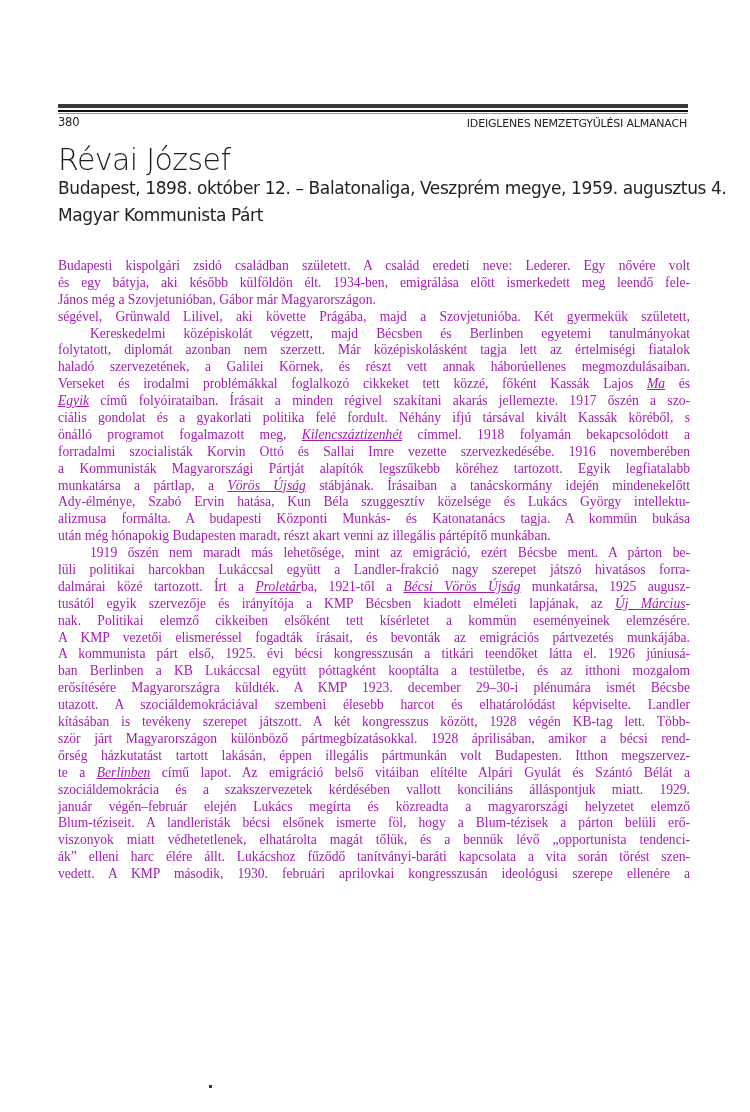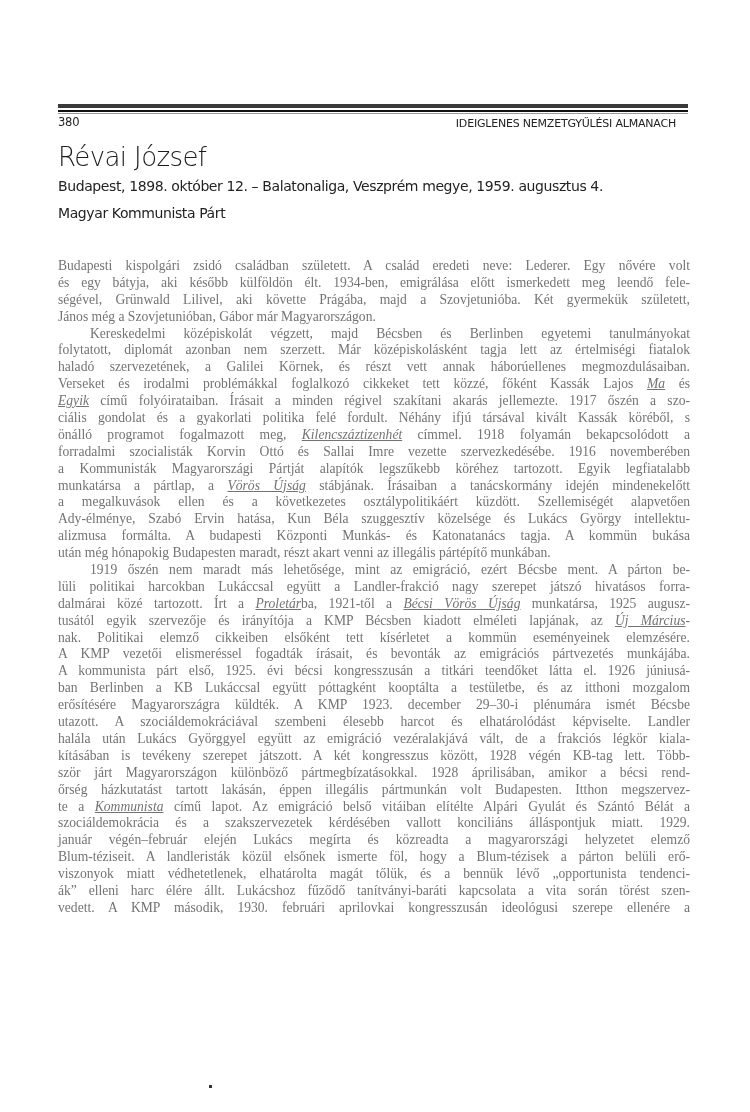--- a/index.html
+++ b/index.html
@@ -1,32 +1,32 @@
 <!DOCTYPE html>
 <html><head>
   <meta charset="utf-8">
   <style>
     html, body { margin: 0; padding: 0; background: #ffffff; }
     body { width: 750px; height: 1112px; position: relative; overflow: hidden; color: #1a1a1a; }
     .page { position: absolute; left: 0; top: 0; width: 750px; height: 1112px; }
     .running-head { position: absolute; left: 58px; top: 84px; width: 630px; height: 20px;
       font-family: "DejaVu Sans", sans-serif; font-size: 11.5px; color: #222; letter-spacing: -0.2px; margin-top: 29px; }
     .running-head .pg { position: absolute; left: 0; top: 2px; }
-    .running-head .ttl { position: absolute; right: 12px; top: 4px; font-size: 11px; }
+    .running-head .ttl { position: absolute; right: 1px; top: 4px; font-size: 11px; }
     .rule-thick { position: absolute; left: 58px; top: 104px; width: 630px; height: 4px; background: #3a3a3a; }
     .rule-thin { position: absolute; left: 58px; top: 110px; width: 630px; height: 2px; background: #111; }
     .rule-gray { position: absolute; left: 58px; top: 113px; width: 630px; height: 1px; background: #9a9a9a; }
     .name { position: absolute; left: 58px; top: 142px; font-family: "DejaVu Sans", sans-serif;
-      font-weight: 300; font-size: 26px; color: #1c1c1c; letter-spacing: -0.6px; }
-    .meta { position: absolute; left: 58px; font-family: "DejaVu Sans", sans-serif; font-size: 14px;
+      font-weight: 300; font-size: 30px; color: #1c1c1c; letter-spacing: -0.6px; }
+    .meta { position: absolute; left: 58px; font-family: "DejaVu Sans", sans-serif; font-size: 17px;
       color: #222; letter-spacing: -0.4px; white-space: nowrap; }
     .meta.birth { top: 178px; }
     .meta.party { top: 205px; }
     .body-text { position: absolute; left: 58px; top: 258px; width: 632px;
-      font-family: "Liberation Serif", serif; font-size: 13.6px; line-height: 16.9px; color: #737373; }
+      font-family: "Liberation Serif", serif; font-size: 13.6px; line-height: 16.9px; color: #a21caf; }
     .line { display: block; white-space: nowrap; text-align: justify; text-align-last: justify; height: 16.9px; }
     .line.last { text-align-last: left; }
     .line.indent { padding-left: 32px; }
     .line i, .line em { font-style: italic; text-decoration: underline; }
     .speck { position: absolute; left: 209px; top: 1085px; width: 3px; height: 3px; background: #333; }
   </style>
 </head>
 <body>
 
 <div class="page">
@@ -38,53 +38,51 @@
   <div class="rule-thin"></div>
   <div class="rule-gray"></div>
 
   <div class="name">Révai József</div>
   <div class="meta birth">Budapest, 1898. október 12. – Balatonaliga, Veszprém megye, 1959. augusztus 4.</div>
   <div class="meta party">Magyar Kommunista Párt</div>
 
   <div class="body-text" id="body-text">
       <div class="line">Budapesti kispolgári zsidó családban született. A család eredeti neve: Lederer. Egy nővére volt</div>
       <div class="line">és egy bátyja, aki később külföldön élt. 1934-ben, emigrálása előtt ismerkedett meg leendő fele-</div>
+      <div class="line last">János még a Szovjetunióban, Gábor már Magyarországon.</div>
       <div class="line">ségével, Grünwald Lilivel, aki követte Prágába, majd a Szovjetunióba. Két gyermekük született,</div>
-      <div class="line last">János még a Szovjetunióban, Gábor már Magyarországon.</div>
       <div class="line indent">Kereskedelmi középiskolát végzett, majd Bécsben és Berlinben egyetemi tanulmányokat</div>
       <div class="line">folytatott, diplomát azonban nem szerzett. Már középiskolásként tagja lett az értelmiségi fiatalok</div>
       <div class="line">haladó szervezetének, a Galilei Körnek, és részt vett annak háborúellenes megmozdulásaiban.</div>
       <div class="line">Verseket és irodalmi problémákkal foglalkozó cikkeket tett közzé, főként Kassák Lajos <i>Ma</i> és</div>
       <div class="line"><i>Egyik</i> című folyóirataiban. Írásait a minden régivel szakítani akarás jellemezte. 1917 őszén a szo-</div>
       <div class="line">ciális gondolat és a gyakorlati politika felé fordult. Néhány ifjú társával kivált Kassák köréből, s</div>
       <div class="line">önálló programot fogalmazott meg, <i>Kilencszáztizenhét</i> címmel. 1918 folyamán bekapcsolódott a</div>
       <div class="line">forradalmi szocialisták Korvin Ottó és Sallai Imre vezette szervezkedésébe. 1916 novemberében</div>
       <div class="line">a Kommunisták Magyarországi Pártját alapítók legszűkebb köréhez tartozott. Egyik legfiatalabb</div>
       <div class="line">munkatársa a pártlap, a <i>Vörös Újság</i> stábjának. Írásaiban a tanácskormány idején mindenekelőtt</div>
-      <div class="line">a megalkuvások ellen és a következetes osztálypolitikáért küzdött. Szellemiségét alapvetően</div>
       <div class="line">Ady-élménye, Szabó Ervin hatása, Kun Béla szuggesztív közelsége és Lukács György intellektu-</div>
       <div class="line">alizmusa formálta. A budapesti Központi Munkás- és Katonatanács tagja. A kommün bukása</div>
       <div class="line last">után még hónapokig Budapesten maradt, részt akart venni az illegális pártépítő munkában.</div>
       <div class="line indent">1919 őszén nem maradt más lehetősége, mint az emigráció, ezért Bécsbe ment. A párton be-</div>
       <div class="line">lüli politikai harcokban Lukáccsal együtt a Landler-frakció nagy szerepet játszó hivatásos forra-</div>
       <div class="line">dalmárai közé tartozott. Írt a <i>Proletár</i>ba, 1921-től a <i>Bécsi Vörös Újság</i> munkatársa, 1925 augusz-</div>
       <div class="line">tusától egyik szervezője és irányítója a KMP Bécsben kiadott elméleti lapjának, az <i>Új Március</i>-</div>
       <div class="line">nak. Politikai elemző cikkeiben elsőként tett kísérletet a kommün eseményeinek elemzésére.</div>
       <div class="line">A KMP vezetői elismeréssel fogadták írásait, és bevonták az emigrációs pártvezetés munkájába.</div>
       <div class="line">A kommunista párt első, 1925. évi bécsi kongresszusán a titkári teendőket látta el. 1926 júniusá-</div>
       <div class="line">ban Berlinben a KB Lukáccsal együtt póttagként kooptálta a testületbe, és az itthoni mozgalom</div>
       <div class="line">erősítésére Magyarországra küldték. A KMP 1923. december 29–30-i plénumára ismét Bécsbe</div>
       <div class="line">utazott. A szociáldemokráciával szembeni élesebb harcot és elhatárolódást képviselte. Landler</div>
-      <div class="line">halála után Lukács Györggyel együtt az emigráció vezéralakjává vált, de a frakciós légkör kiala-</div>
       <div class="line">kításában is tevékeny szerepet játszott. A két kongresszus között, 1928 végén KB-tag lett. Több-</div>
       <div class="line">ször járt Magyarországon különböző pártmegbízatásokkal. 1928 áprilisában, amikor a bécsi rend-</div>
       <div class="line">őrség házkutatást tartott lakásán, éppen illegális pártmunkán volt Budapesten. Itthon megszervez-</div>
-      <div class="line">te a <i>Kommunista</i> című lapot. Az emigráció belső vitáiban elítélte Alpári Gyulát és Szántó Bélát a</div>
+      <div class="line">te a <i>Berlinben</i> című lapot. Az emigráció belső vitáiban elítélte Alpári Gyulát és Szántó Bélát a</div>
       <div class="line">szociáldemokrácia és a szakszervezetek kérdésében vallott konciliáns álláspontjuk miatt. 1929.</div>
       <div class="line">január végén–február elején Lukács megírta és közreadta a magyarországi helyzetet elemző</div>
-      <div class="line">Blum-téziseit. A landleristák közül elsőnek ismerte föl, hogy a Blum-tézisek a párton belüli erő-</div>
+      <div class="line">Blum-téziseit. A landleristák bécsi elsőnek ismerte föl, hogy a Blum-tézisek a párton belüli erő-</div>
       <div class="line">viszonyok miatt védhetetlenek, elhatárolta magát tőlük, és a bennük lévő „opportunista tendenci-</div>
       <div class="line">ák” elleni harc élére állt. Lukácshoz fűződő tanítványi-baráti kapcsolata a vita során törést szen-</div>
       <div class="line">vedett. A KMP második, 1930. februári aprilovkai kongresszusán ideológusi szerepe ellenére a</div>
     </div>
 
   <div class="speck"></div>
 </div>
 
 </body></html>

